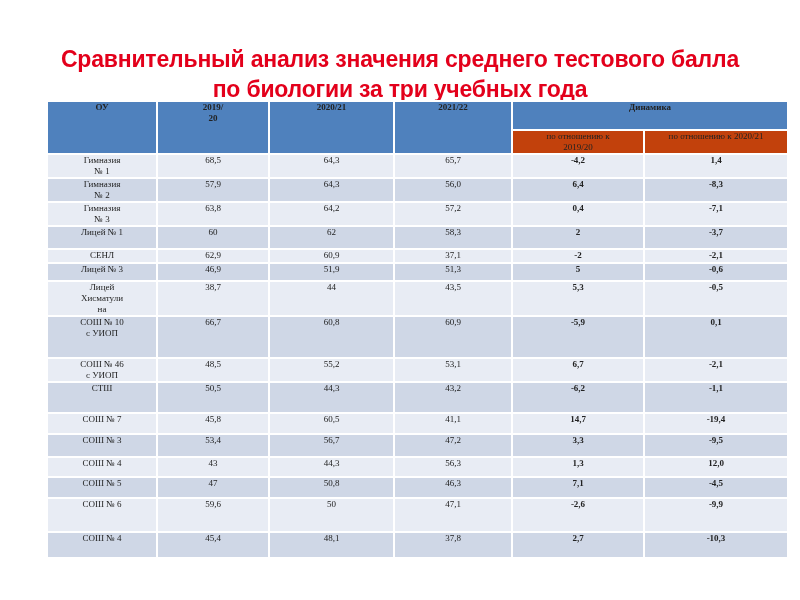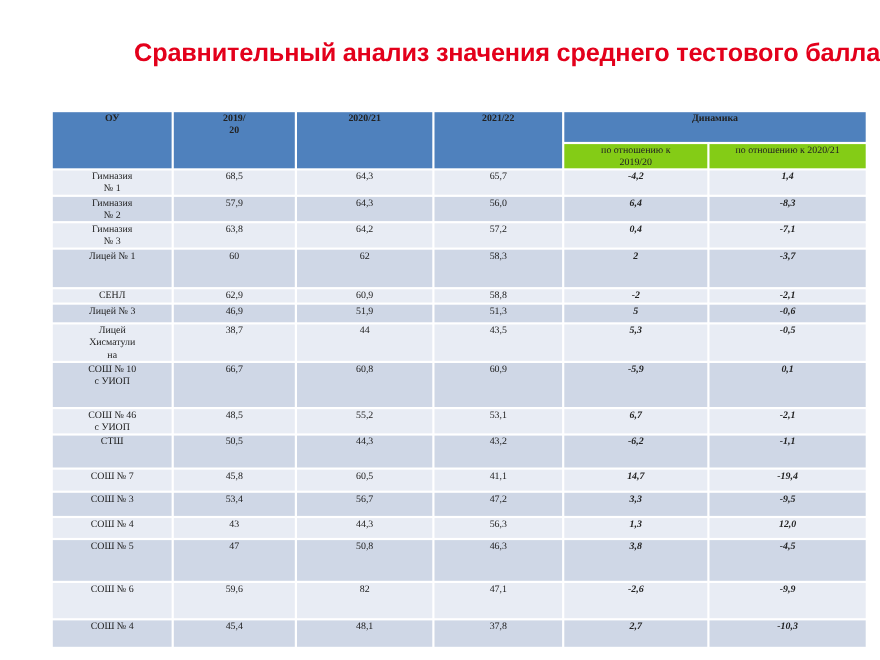--- a/index.html
+++ b/index.html
@@ -10,23 +10,23 @@
     body {
       width: 800px;
       height: 600px;
       position: relative;
       overflow: hidden;
       font-family: "Liberation Serif", serif;
     }
     .title {
       position: absolute;
       left: 0;
-      top: 32px;
+      top: 44px;
       width: 800px;
-      text-align: right;
+      text-align: center;
       color: #e3001b;
       font-family: "Liberation Sans", sans-serif;
       font-weight: bold;
       font-size: 23px;
       line-height: 30px;
       letter-spacing: -0.2px;
     }
     .title div { white-space: nowrap; }
     table.data {
       position: absolute;
@@ -49,40 +49,41 @@
       overflow: hidden;
     }
     th.hdr {
       background: #4f81bd;
       color: #ffffff;
       font-weight: bold;
       vertical-align: middle;
       font-size: 9px;
     }
     th.subhdr {
-      background: #84cc16;
+      background: #c2410c;
       color: #222222;
       font-weight: normal;
       vertical-align: top;
       font-size: 9px;
       line-height: 11px;
       padding-top: 1px;
       margin-top: 44px;
     }
     tr.odd td { background: #e8ecf4; }
     tr.even td { background: #cfd7e6; }
     td.num { padding-top: 1px; }
-    td.dyn { font-weight: bold; font-style: italic; padding-top: 1px; }
+    td.dyn { font-weight: bold; padding-top: 1px; }
     td.ou { padding-top: 1px; }
   </style>
 </head>
 <body>
 
 <div class="title">
   <div>Сравнительный анализ значения среднего тестового балла</div>
+  <div>по биологии за три учебных года</div>
 </div>
 
 <table class="data">
   <colgroup>
     <col style="width:108px">
     <col style="width:110px">
     <col style="width:123px">
     <col style="width:116px">
     <col style="width:130px">
     <col style="width:142px">
@@ -133,37 +134,37 @@
       <td class="ou">
           <div>Гимназия</div>
           <div>№ 3</div>
         </td>
       <td class="num">63,8</td>
       <td class="num">64,2</td>
       <td class="num">57,2</td>
       <td class="dyn">0,4</td>
       <td class="dyn">-7,1</td>
     </tr>
-    <tr class="even" style="height:34px">
+    <tr class="even" style="height:21px">
       <td class="ou">
           <div>Лицей № 1</div>
         </td>
       <td class="num">60</td>
       <td class="num">62</td>
       <td class="num">58,3</td>
       <td class="dyn">2</td>
       <td class="dyn">-3,7</td>
     </tr>
     <tr class="odd" style="height:12px">
       <td class="ou">
           <div>СЕНЛ</div>
         </td>
       <td class="num">62,9</td>
       <td class="num">60,9</td>
-      <td class="num">58,8</td>
+      <td class="num">37,1</td>
       <td class="dyn">-2</td>
       <td class="dyn">-2,1</td>
     </tr>
     <tr class="even" style="height:16px">
       <td class="ou">
           <div>Лицей № 3</div>
         </td>
       <td class="num">46,9</td>
       <td class="num">51,9</td>
       <td class="num">51,3</td>
@@ -237,36 +238,36 @@
     <tr class="odd" style="height:18px">
       <td class="ou">
           <div>СОШ № 4</div>
         </td>
       <td class="num">43</td>
       <td class="num">44,3</td>
       <td class="num">56,3</td>
       <td class="dyn">1,3</td>
       <td class="dyn">12,0</td>
     </tr>
-    <tr class="even" style="height:37px">
+    <tr class="even" style="height:19px">
       <td class="ou">
           <div>СОШ № 5</div>
         </td>
       <td class="num">47</td>
       <td class="num">50,8</td>
       <td class="num">46,3</td>
-      <td class="dyn">3,8</td>
+      <td class="dyn">7,1</td>
       <td class="dyn">-4,5</td>
     </tr>
     <tr class="odd" style="height:32px">
       <td class="ou">
           <div>СОШ № 6</div>
         </td>
       <td class="num">59,6</td>
-      <td class="num">82</td>
+      <td class="num">50</td>
       <td class="num">47,1</td>
       <td class="dyn">-2,6</td>
       <td class="dyn">-9,9</td>
     </tr>
     <tr class="even" style="height:24px">
       <td class="ou">
           <div>СОШ № 4</div>
         </td>
       <td class="num">45,4</td>
       <td class="num">48,1</td>

